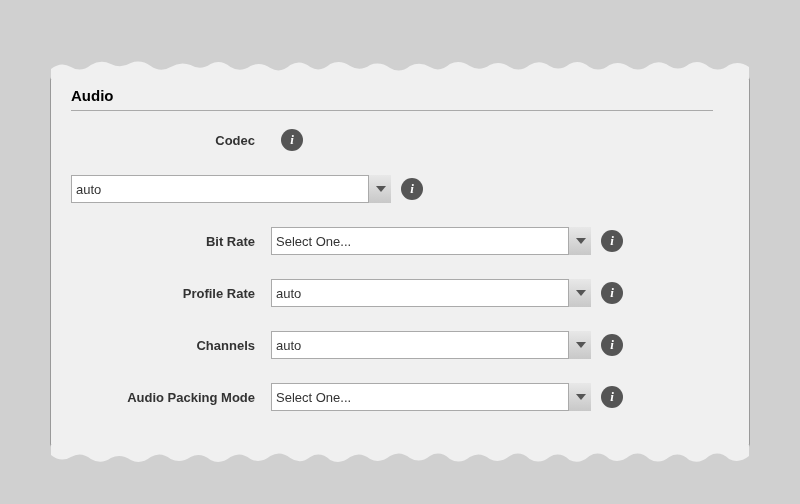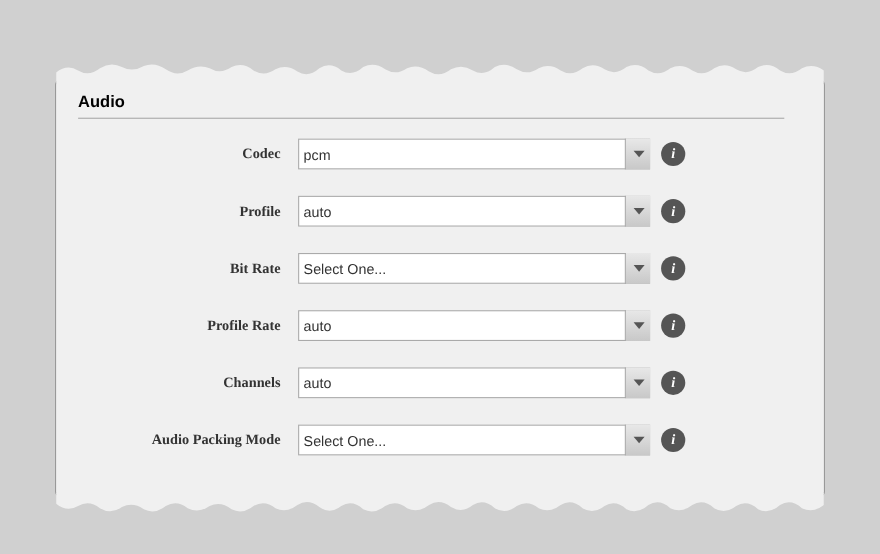--- a/index.html
+++ b/index.html
@@ -61,21 +61,20 @@
       padding: 8px 0;
     }
 
     .form-label {
       width: 200px;
       text-align: right;
       padding-right: 16px;
       font-weight: bold;
       font-size: 13px;
       color: #333;
-      font-family: Liberation Serif, serif;
     }
 
     .form-control-wrap {
       display: flex;
       align-items: center;
       flex: 1;
     }
 
     .form-select {
       width: 320px;
@@ -156,26 +155,24 @@
       <path d="M0,20 L0,10 Q10,2 20,8 Q30,14 40,6 Q50,0 60,5 Q70,10 80,4 Q90,0 100,7 Q110,14 120,8 Q130,2 140,6 Q150,12 160,5 Q170,0 180,8 Q190,14 200,7 Q210,2 220,9 Q230,15 240,6 Q250,0 260,8 Q270,14 280,5 Q290,0 300,7 Q310,13 320,6 Q330,2 340,9 Q350,15 360,7 Q370,2 380,8 Q390,14 400,5 Q410,0 420,7 Q430,13 440,6 Q450,1 460,8 Q470,14 480,6 Q490,0 500,7 Q510,13 520,5 Q530,0 540,8 Q550,14 560,6 Q570,1 580,8 Q590,14 600,6 Q610,0 620,7 Q630,13 640,5 Q650,0 660,8 Q670,14 680,6 Q690,1 700,8 L700,20 Z" fill="#f0f0f0"></path>
     </svg>
   </div>
 
   <div class="panel-title">Audio</div>
 
   <div id="form-rows">
       <div class="form-row">
         <div class="form-label">Codec</div>
         <div class="form-control-wrap">
-          <div class="select-wrapper"><select class="form-select"><option>pcm</option></select><div class="select-arrow"></div></div>
-          <div class="info-icon">i</div>
-        </div>
-      </div>
-      <div class="form-row">
-        <div class="form-label">Profile</div>
+          <div class="info-icon">i</div>
+        </div>
+      </div>
+      <div class="form-row">
         <div class="form-control-wrap">
           <div class="select-wrapper"><select class="form-select"><option>auto</option></select><div class="select-arrow"></div></div>
           <div class="info-icon">i</div>
         </div>
       </div>
       <div class="form-row">
         <div class="form-label">Bit Rate</div>
         <div class="form-control-wrap">
           <div class="select-wrapper"><select class="form-select"><option>Select One...</option></select><div class="select-arrow"></div></div>
           <div class="info-icon">i</div>

